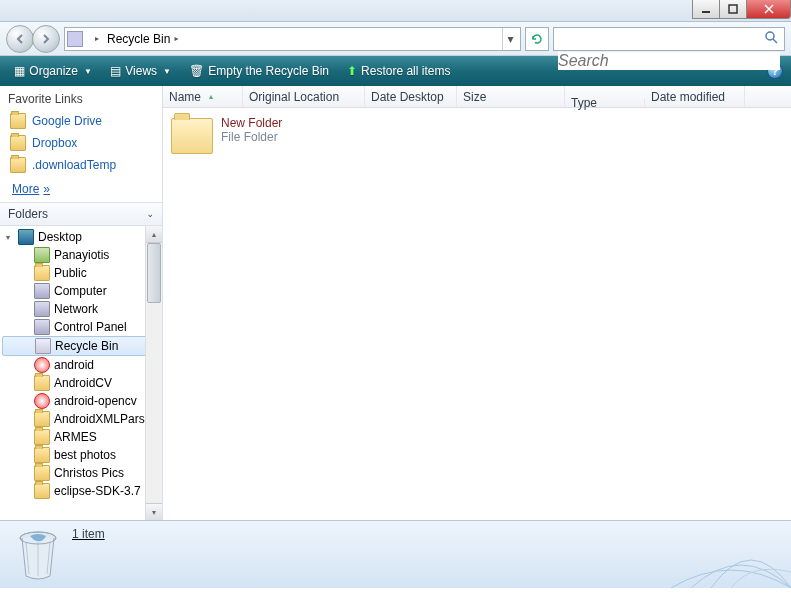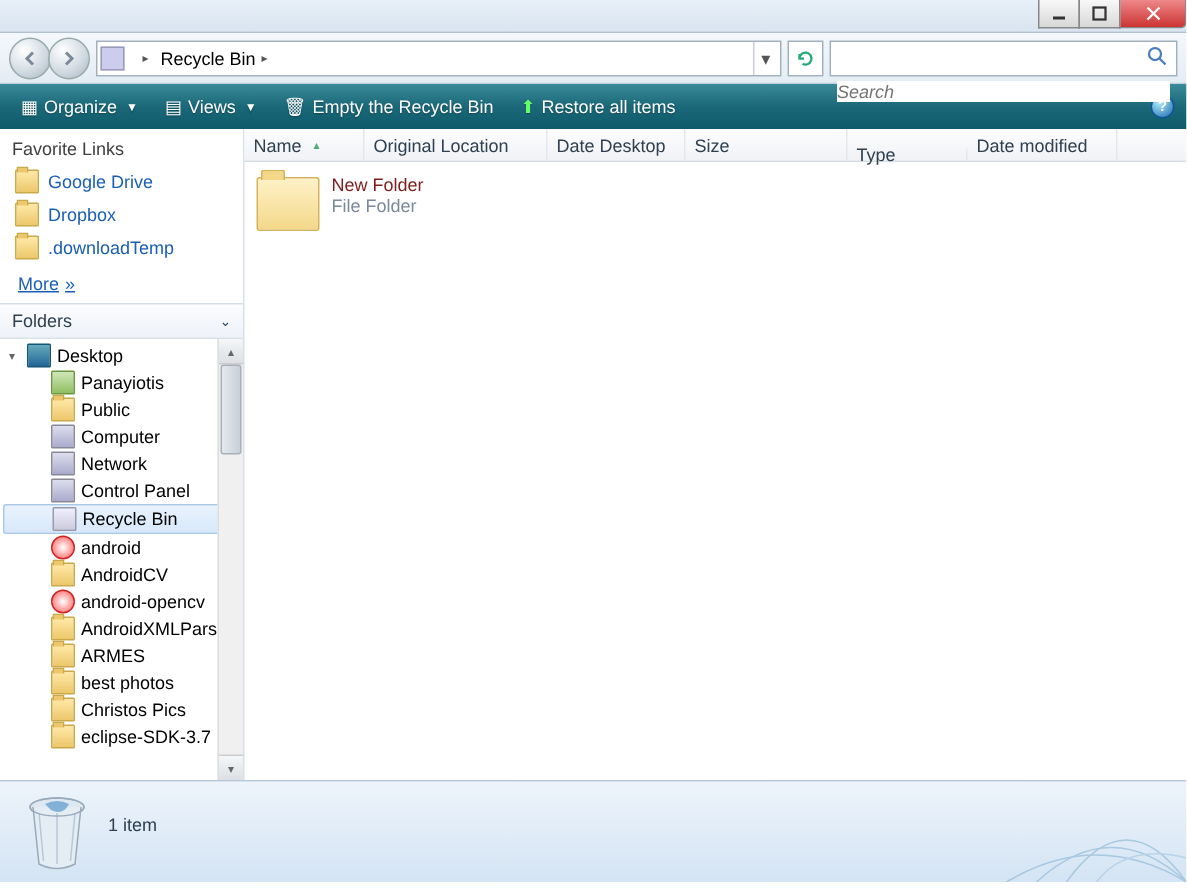--- a/index.html
+++ b/index.html
@@ -18,21 +18,21 @@
 .navcircle { width:28px; height:28px; border-radius:50%; background:radial-gradient(circle at 35% 30%,#fff,#cfd8e0 60%,#a8b4c0); border:1px solid #9aa; display:flex; align-items:center; justify-content:center; }
 .navcircle + .navcircle { margin-left:-2px; }
 .addrbar { flex:1; height:24px; border:1px solid #a0b0c0; background:#fff; display:flex; align-items:center; padding:0 2px; }
 .addricon { width:16px; height:16px; background:#cce; border:1px solid #99b; margin-right:4px; display:inline-block; }
 .addrseg { padding:0 4px; display:flex; align-items:center; height:100%; }
 .addrseg .tri { margin-left:4px; font-size:8px; color:#555; }
 .addrspacer { flex:1; }
 .addrdrop { width:16px; text-align:center; color:#555; border-left:1px solid #ccd; height:100%; display:flex; align-items:center; justify-content:center; }
 .refbtn { width:24px; height:24px; border:1px solid #a0b0c0; background:#fff; display:flex; align-items:center; justify-content:center; color:#2a6; font-weight:bold; }
 .searchbox { width:232px; height:24px; border:1px solid #a0b0c0; background:#fff; display:flex; align-items:center; padding:0 4px; position:relative; }
-.searchbox input { border:none; outline:none; flex:1; font-style:italic; color:#888; font-size:12px;margin-top:44px; }
+.searchbox input { border:none; outline:none; flex:1; font-style:italic; color:#888; font-size:16px;margin-top:44px; }
 .searchbox .mag { color:#4a7dbb; position:absolute; right:6px; }
 
 
 .toolbar { height:30px; background:linear-gradient(#3a8a9a,#1a6878 50%,#0e5a6a); display:flex; align-items:center; padding:0 8px; color:#fff; gap:6px; }
 .tbtn { display:flex; align-items:center; gap:4px; padding:2px 6px; cursor:default; text-shadow:0 1px 1px rgba(0,0,0,.3); }
 .tbtn .arr { font-size:8px; margin-left:2px; }
 .tspacer { flex:1; }
 .help { width:16px; height:16px; border-radius:50%; background:radial-gradient(circle at 35% 30%,#aef,#26a); color:#fff; display:flex; align-items:center; justify-content:center; font-size:10px; font-weight:bold; border:1px solid #159; }
 
 
@@ -71,21 +71,21 @@
 .col { border-right:1px solid #e4e8ec; padding:3px 6px; color:#304050; display:flex; align-items:center; gap:4px; }
 .col.sort::after { content:"▴"; font-size:8px; color:#5a7; margin-left:4px; }
 .listarea { flex:1; padding:6px; overflow:auto; }
 .item { display:flex; align-items:flex-start; gap:8px; padding:2px; }
 .bigfolder { width:42px; height:36px; background:linear-gradient(#fff2c8,#f4d88a); border:1px solid #d4b45a; border-radius:2px; position:relative; margin-top:2px; }
 .bigfolder::before { content:""; position:absolute; top:-6px; left:2px; width:14px; height:6px; background:#f4d88a; border:1px solid #d4b45a; border-bottom:none; border-radius:2px 2px 0 0; }
 .itemtext .name { color:#7f1d1d; }
 .itemtext .type { color:#7a8a9a; }
 
 
-.statusbar { height:68px; background:linear-gradient(#edf4fb,#d4e4f4); border-top:1px solid #b8c8d8; display:flex; align-items:center; padding:16px 12px; position:relative; overflow:hidden; }
+.statusbar { height:68px; background:linear-gradient(#edf4fb,#d4e4f4); border-top:1px solid #b8c8d8; display:flex; align-items:center; padding:0 12px; position:relative; overflow:hidden;text-decoration:underline; }
 .binicon { width:52px; height:58px; position:relative; }
 .binicon svg { width:52px; height:58px; }
 .statustext { margin-left:8px; color:#304050; align-self:flex-start; margin-top:6px; }
 .swoosh { position:absolute; right:0; bottom:0; width:200px; height:76px; pointer-events:none; }
 </style>
 </head>
 <body>
 
 <div class="titlebar">
   <div class="winbtn">

